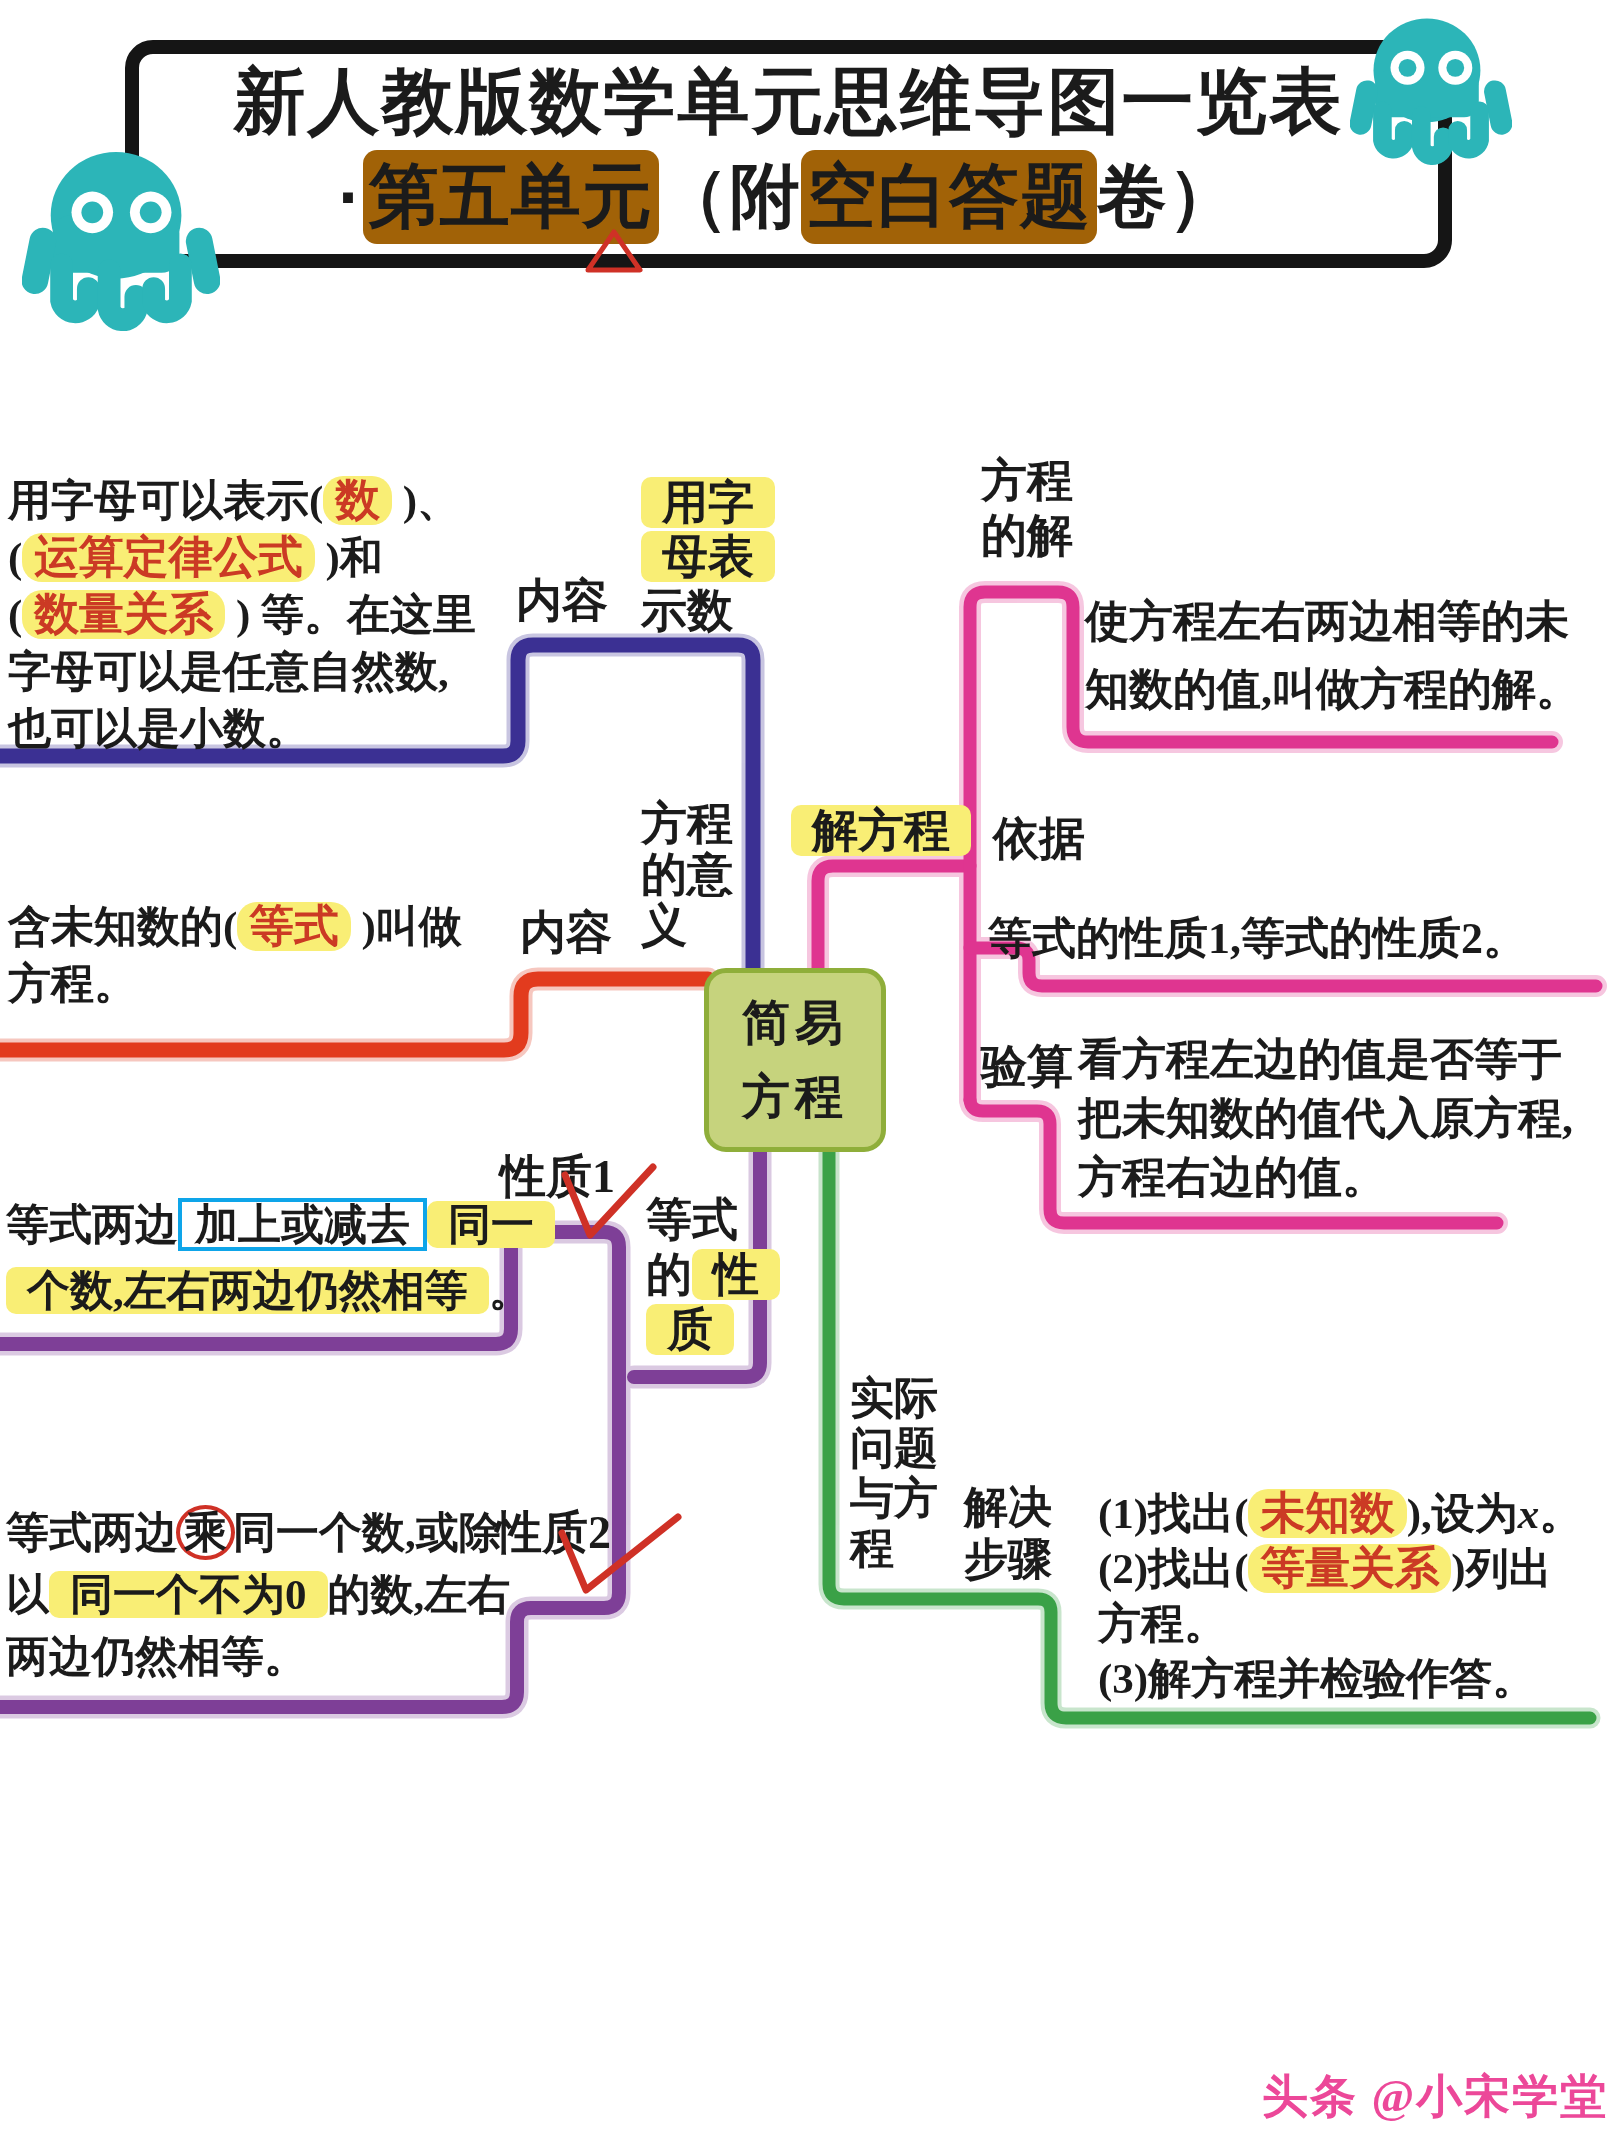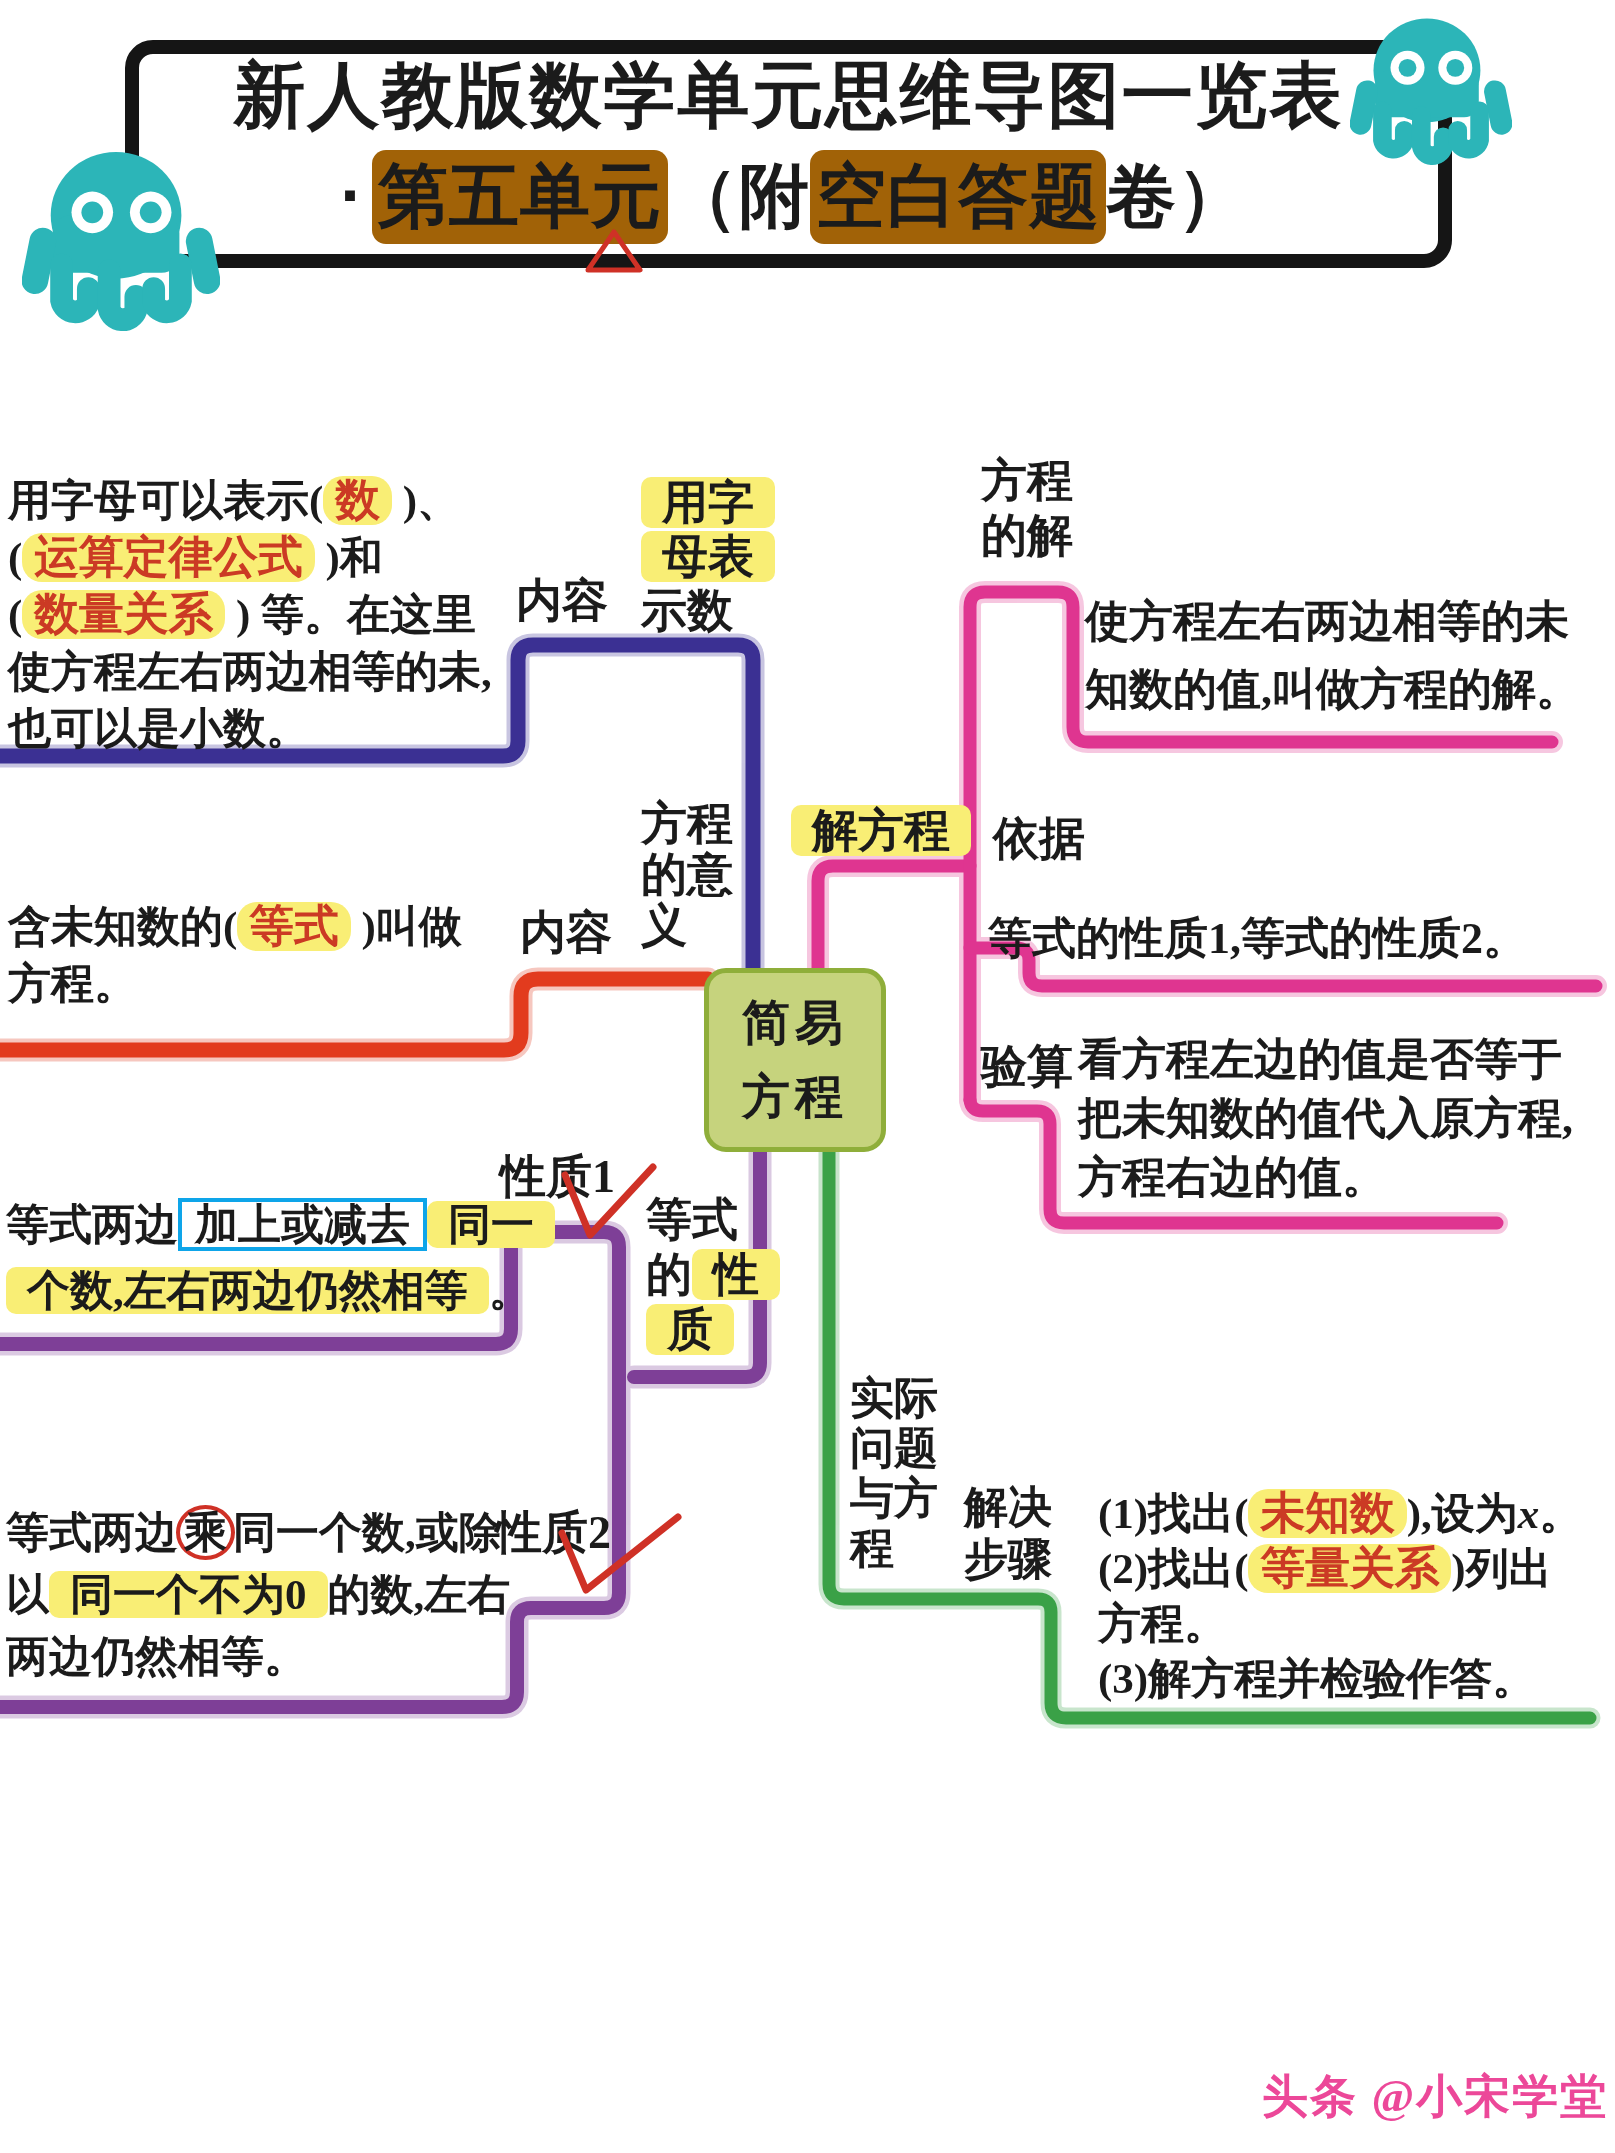--- a/index.html
+++ b/index.html
@@ -3,21 +3,21 @@
 <meta charset="utf-8">
 <style>
   html,body{margin:0;padding:0;background:#ffffff;}
   #stage{position:relative;width:1615px;height:2153px;background:#fff;overflow:hidden;
          font-family:"Liberation Serif", serif;color:#1b1b1b;}
   .lines{position:absolute;left:0;top:0;}
   
   .titlebox{position:absolute;left:125px;top:40px;width:1327px;height:228px;
             border:14px solid #151515;border-radius:28px;box-sizing:border-box;
             display:flex;flex-direction:column;align-items:center;justify-content:center;
-            font-family:Liberation Mono, monospace;font-weight:900;}
+            font-family:Liberation Sans, sans-serif;font-weight:900;}
   .t1{font-size:72px;letter-spacing:2px;line-height:1.05;white-space:nowrap;}
   .t2{font-size:70px;letter-spacing:1px;margin-top:10px;white-space:nowrap;display:flex;align-items:center;}
   .t2 .hlt{background:#a16207;border-radius:14px;padding:0 6px;}
   
   .blk{position:absolute;font-size:43px;font-weight:600;line-height:57px;white-space:nowrap;}
   .lbl{position:absolute;font-size:46px;font-weight:700;line-height:54px;white-space:nowrap;}
   .hl{background:#f9ee75;border-radius:10px;padding:0 21px;}
   .hw{display:inline-block;background:#f9ee75;border-radius:20px;color:#cb3a24;
       font-weight:700;padding:0 12px;font-size:1.04em;line-height:1.1;}
   .redbox{display:inline-block;border:4px solid #0ea5e9;padding:0 13px;line-height:1.05;}
@@ -124,21 +124,21 @@
   <div class="lbl" style="left:516px;top:574px">内容</div>
   <div class="lbl" style="left:641px;top:476px">
     <div><span class="hl">用字</span></div>
     <div><span class="hl">母表</span></div>
     <div><span>示数</span></div>
   </div>
   <div class="blk" style="left:8px;top:472px">
     <div><span>用字母可以表示(</span><span class="hw">数</span><span> )、</span></div>
     <div><span>(</span><span class="hw">运算定律公式</span><span> )和</span></div>
     <div><span>(</span><span class="hw">数量关系</span><span> ) 等。在这里</span></div>
-    <div>使方程左右两边相等的未,</div>
+    <div>字母可以是任意自然数,</div>
     <div>也可以是小数。</div>
   </div>
 
   <div class="lbl" style="left:520px;top:906px">内容</div>
   <div class="lbl" style="left:641px;top:798px;line-height:51px">
     <div>方程</div>
     <div>的意</div>
     <div>义</div>
   </div>
   <div class="blk" style="left:8px;top:898px">

